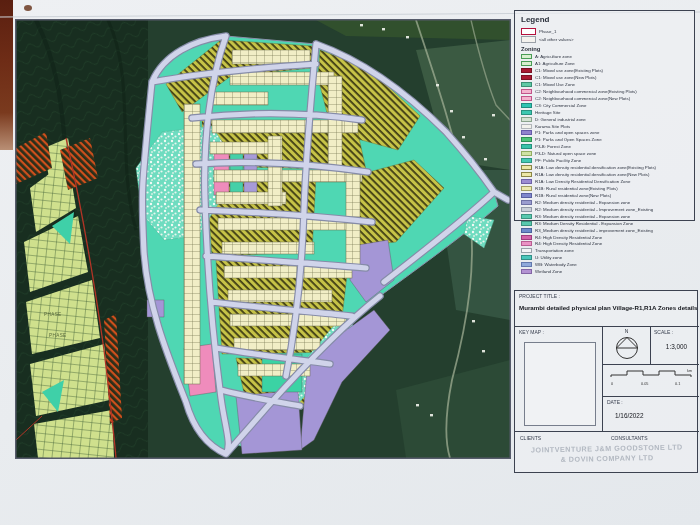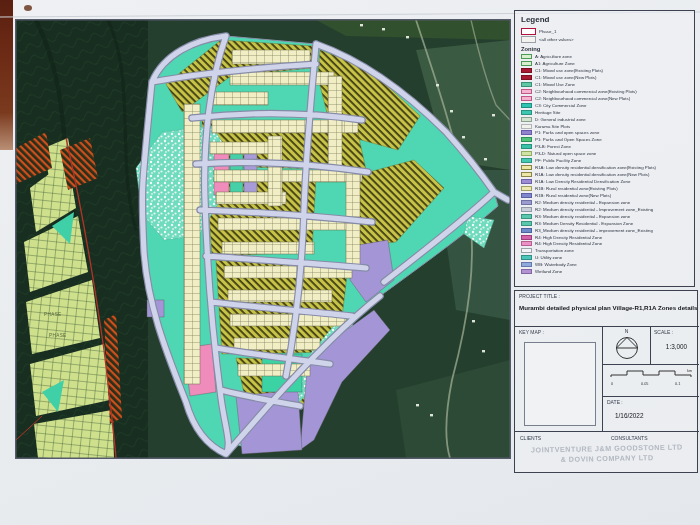--- a/index.html
+++ b/index.html
@@ -13,21 +13,21 @@
     background:linear-gradient(180deg,#5a1f10 0%,#6e2c16 40%,#7a3a1e 75%,#b98f75 100%);}
   #paper-dot{left:24px;top:5px;width:8px;height:6px;border-radius:50%;background:#6b3a22;opacity:.85;}
   #fold-line{left:0;top:14px;width:700px;height:1px;background:#cdd2d8;transform:rotate(-.4deg);}
 
   
   #map-frame{left:16px;top:20px;width:494px;height:438px;outline:1px solid #565b6b;background:#243f2e;}
   #map-frame svg{display:block;}
   .phase-label{font-family:"Liberation Sans",sans-serif;font-size:4.6px;fill:#55663a;letter-spacing:.4px;}
 
   
-  #legend-box{left:514px;top:10px;width:181px;height:277px;border:1px solid #3c4250;
+  #legend-box{left:514px;top:10px;width:181px;height:211px;border:1px solid #3c4250;
     background:rgba(238,240,243,.6);padding:4px 0 0 6px;box-sizing:border-box;}
   #legend-title{font-size:8px;font-weight:bold;margin-bottom:3px;}
   .lrow{display:flex;align-items:center;gap:3px;height:8.6px;}
   .zlist .lrow{height:6.95px;}
   .sw{flex:0 0 auto;width:15px;height:7px;border:1px solid #888;box-sizing:border-box;background:#fff;}
   .zlist .sw{width:11px;height:5px;border-width:.5px;}
   .sw.thick{border-width:1.6px;}
   .sw.hatch-yellow{background-image:repeating-linear-gradient(45deg,rgba(70,66,16,.85) 0 .8px,transparent .8px 2.6px);}
   .sw.hatch-green{background-image:repeating-linear-gradient(45deg,rgba(40,120,60,.8) 0 .8px,transparent .8px 2.6px);}
   .ltxt{font-size:4.4px;white-space:nowrap;color:#2d3340;}

